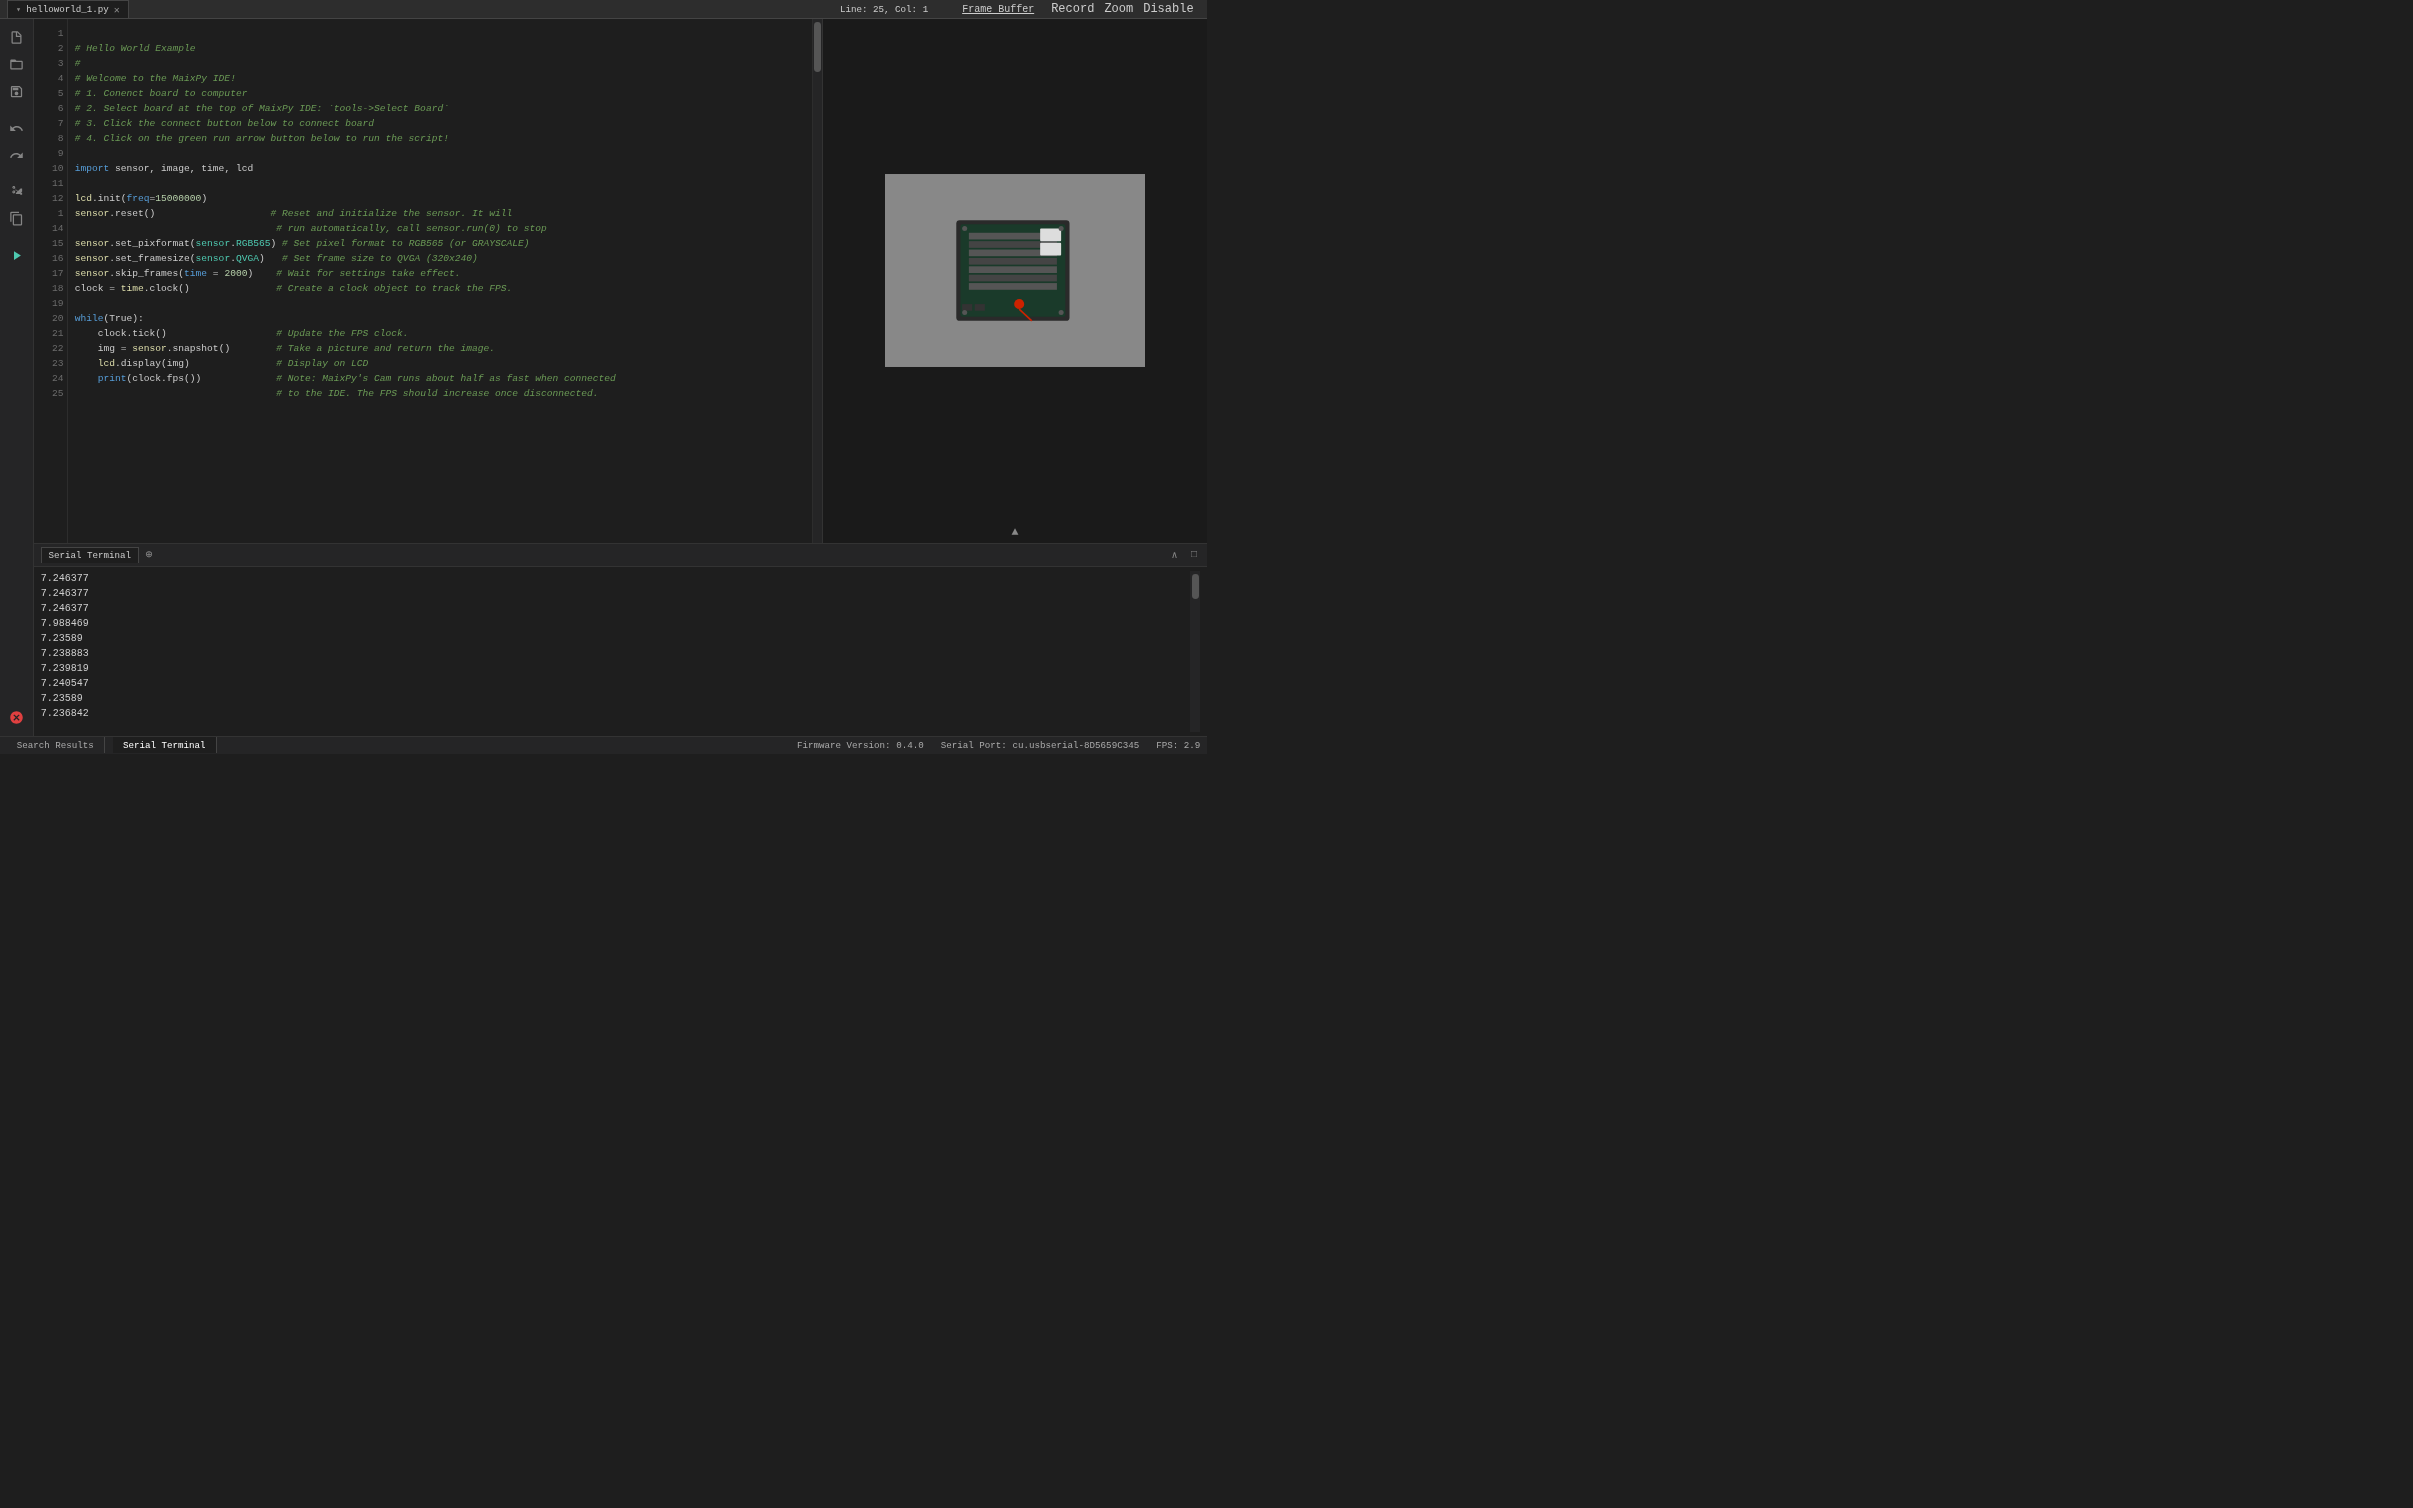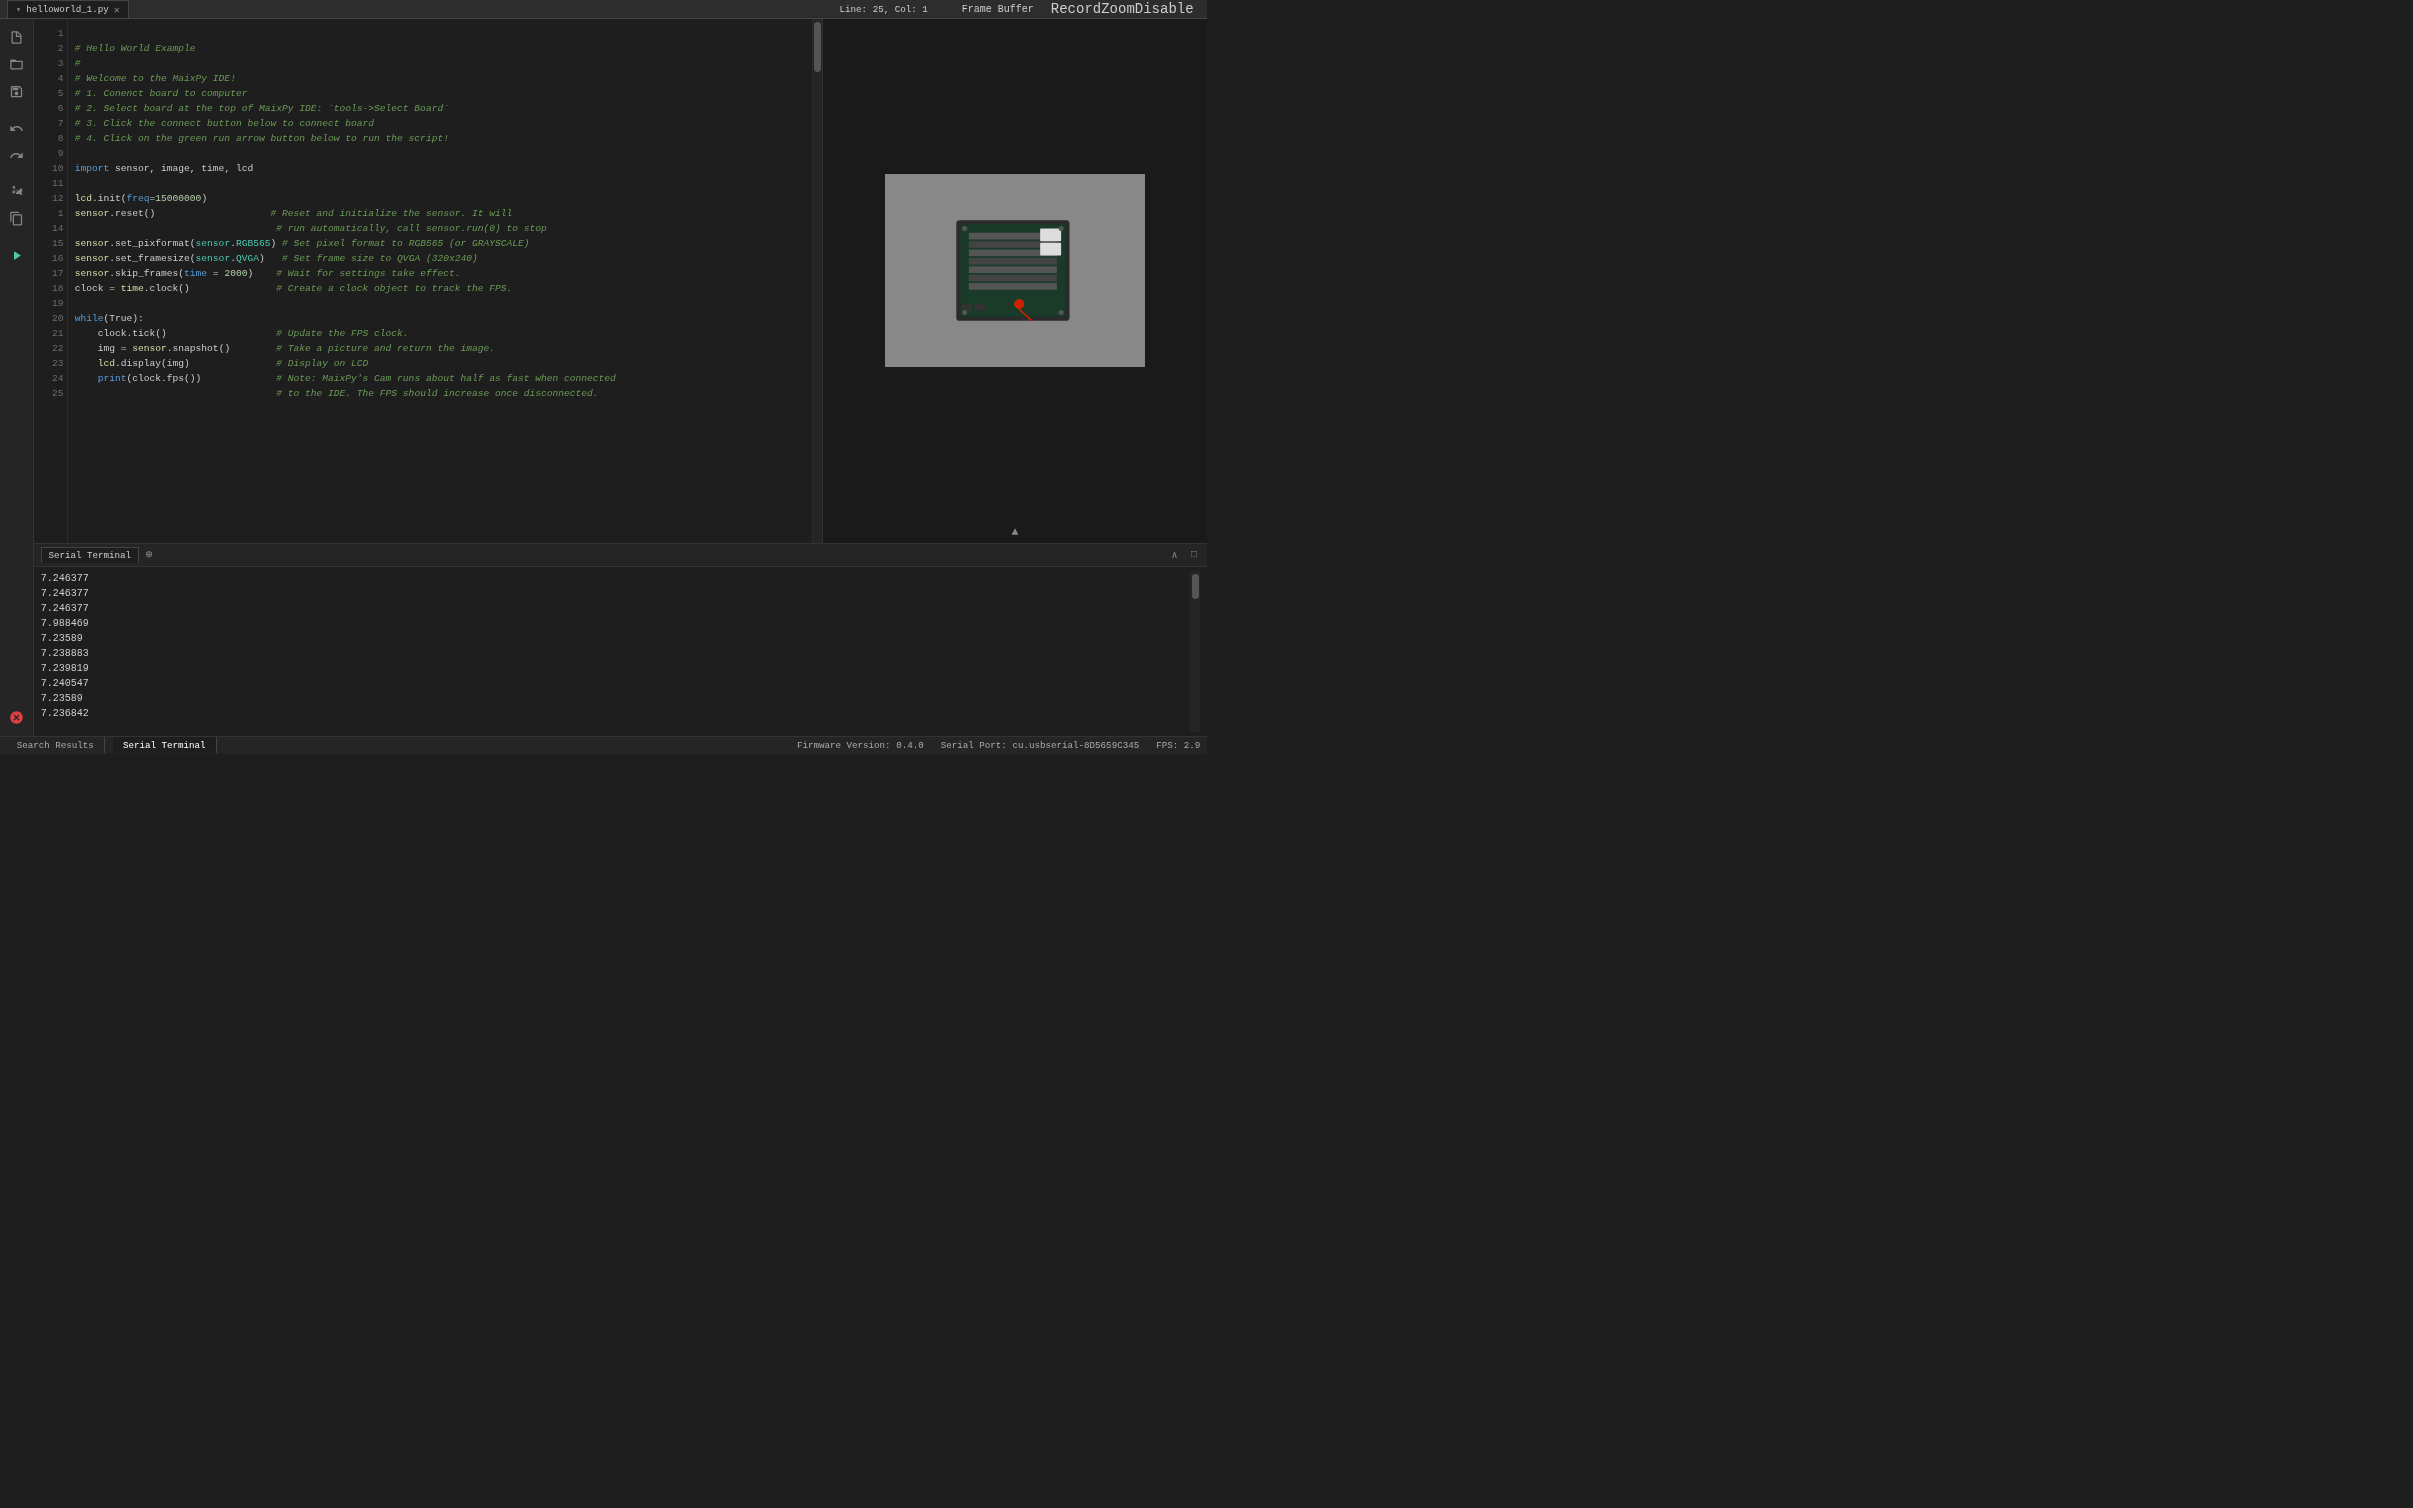--- a/index.html
+++ b/index.html
@@ -54,25 +54,26 @@
     #cursor-pos {
       font-size: 9.2px;
       color: #ccc;
       margin-left: auto;
       padding-right: 17px;
     }
     #frame-buffer-title {
       font-size: 10px;
       color: #ccc;
       padding: 0 17px;
+      text-decoration: underline;
     }
     #top-right-buttons {
       display: flex;
-      gap: 0;
-      font-size: 14px;
+      gap: 10px;
+      font-size: 12px;
       color: #ccc;
       padding-right: 6.7px;
       align-items: flex-end;
     }
     .top-btn {
       cursor: pointer;
       color: #ccc;
     }
 
     

